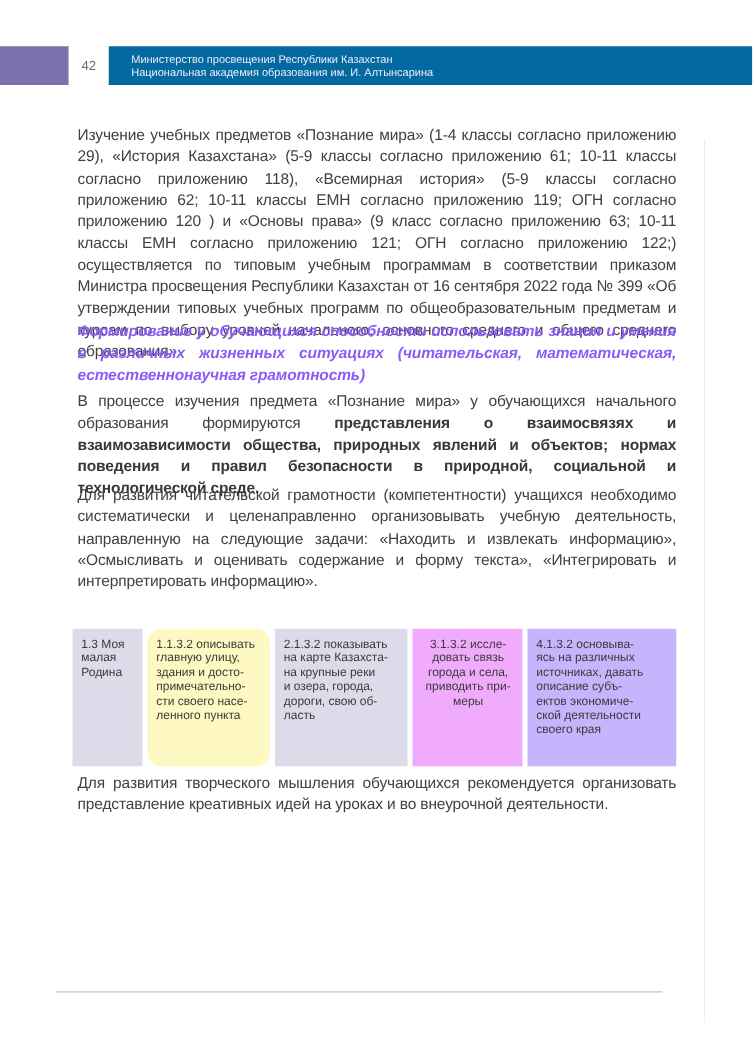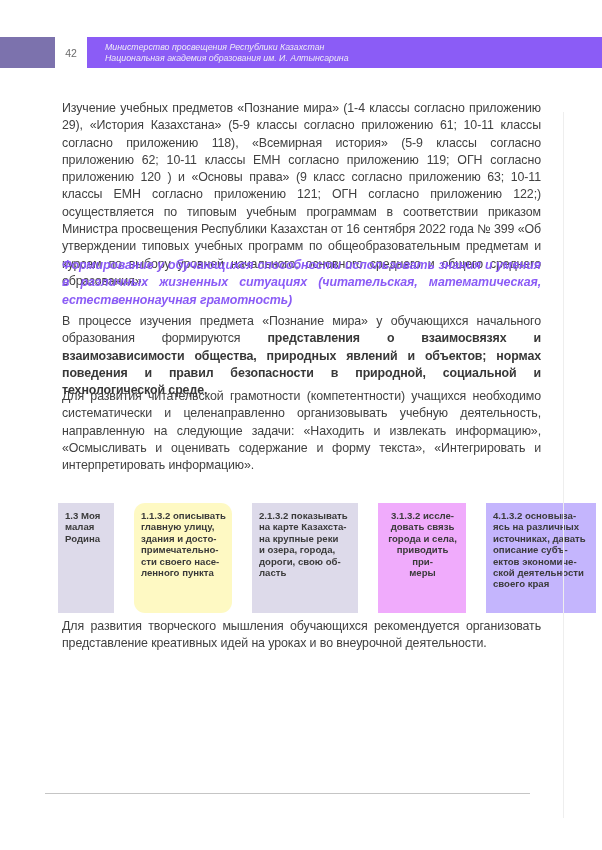--- a/index.html
+++ b/index.html
@@ -23,39 +23,39 @@
   }
   .p1 { top:100px; }
   .heading { top:257px; font-weight:bold; font-style:italic; color:#8b5cf6; }
   .p2 { top:313px; }
   .p2 b { color:#383838; }
   .p3 { top:388px; }
   .p4 { top:476px; }
   .p5 { top:618px; }
   .p6 { top:657px; }
   
-  .obj-table { position:absolute; left:58px; top:503px; width:538px; height:110px;
-               display:flex; gap:20px;font-weight:bold; }
+  .obj-table { position:absolute; left:58px; top:503px; width:483px; height:110px;
+               display:flex; gap:4px; }
   .obj-cell  { box-sizing:border-box; padding:7px 6px 10px 7px;
                font-size:9.6px; line-height:11.4px; color:#3a3a3a;
                white-space:pre-line; }
   .c1 { width:56px; } .c2 { width:98px; } .c3 { width:106px; }
   .c4 { width:88px; } .c5 { flex:1; }
   
   .footer-rule { position:absolute; left:45px; top:793px; width:485px; height:1px; background:#c5c5c5; }
   .edge-line   { position:absolute; left:563px; top:112px; width:1px; height:706px; background:#eeeeee; }
 </style>
 </head>
 <body>
 
 <div class="page">
 
   <div class="band-left accent-bg" style="background: rgb(124, 114, 173);"></div>
   <div class="pagenum-box">42</div>
-  <div class="band-main accent-bg" style="background: #8b5cf6; font-style: italic;">
+  <div class="band-main accent-bg" style="background: #0369a1;">
     <div>Министерство просвещения Республики Казахстан</div>
     <div>Национальная академия образования им. И. Алтынсарина</div>
   </div>
 
   <p class="para p1">Изучение учебных предметов «Познание мира» (1-4 классы согласно приложению 29), «История Казахстана» (5-9 классы согласно приложению 61; 10-11 классы согласно приложению 118), «Всемирная история» (5-9 классы согласно приложению 62; 10-11 классы ЕМН согласно приложению 119; ОГН согласно приложению 120 ) и «Основы права» (9 класс согласно приложению 63; 10-11 классы ЕМН согласно приложению 121; ОГН согласно приложению 122;) осуществляется по типовым учебным программам в соответствии приказом Министра просвещения Республики Казахстан от 16 сентября 2022 года № 399 «Об утверждении типовых учебных программ по общеобразовательным предметам и курсам по выбору уровней начального, основного среднего и общего среднего образования».</p>
 
   <p class="para heading">Формирование у обучающихся способности использовать знания и умения в различных жизненных ситуациях (читательская, математическая, естественнонаучная грамотность)</p>
 
   <p class="para p2"><span>В процессе изучения предмета «Познание мира» у обучающихся начального образования формируются </span><b>представления о взаимосвязях и взаимозависимости общества, природных явлений и объектов; нормах поведения и правил безопасности в природной, социальной и технологической среде.</b></p>
 

